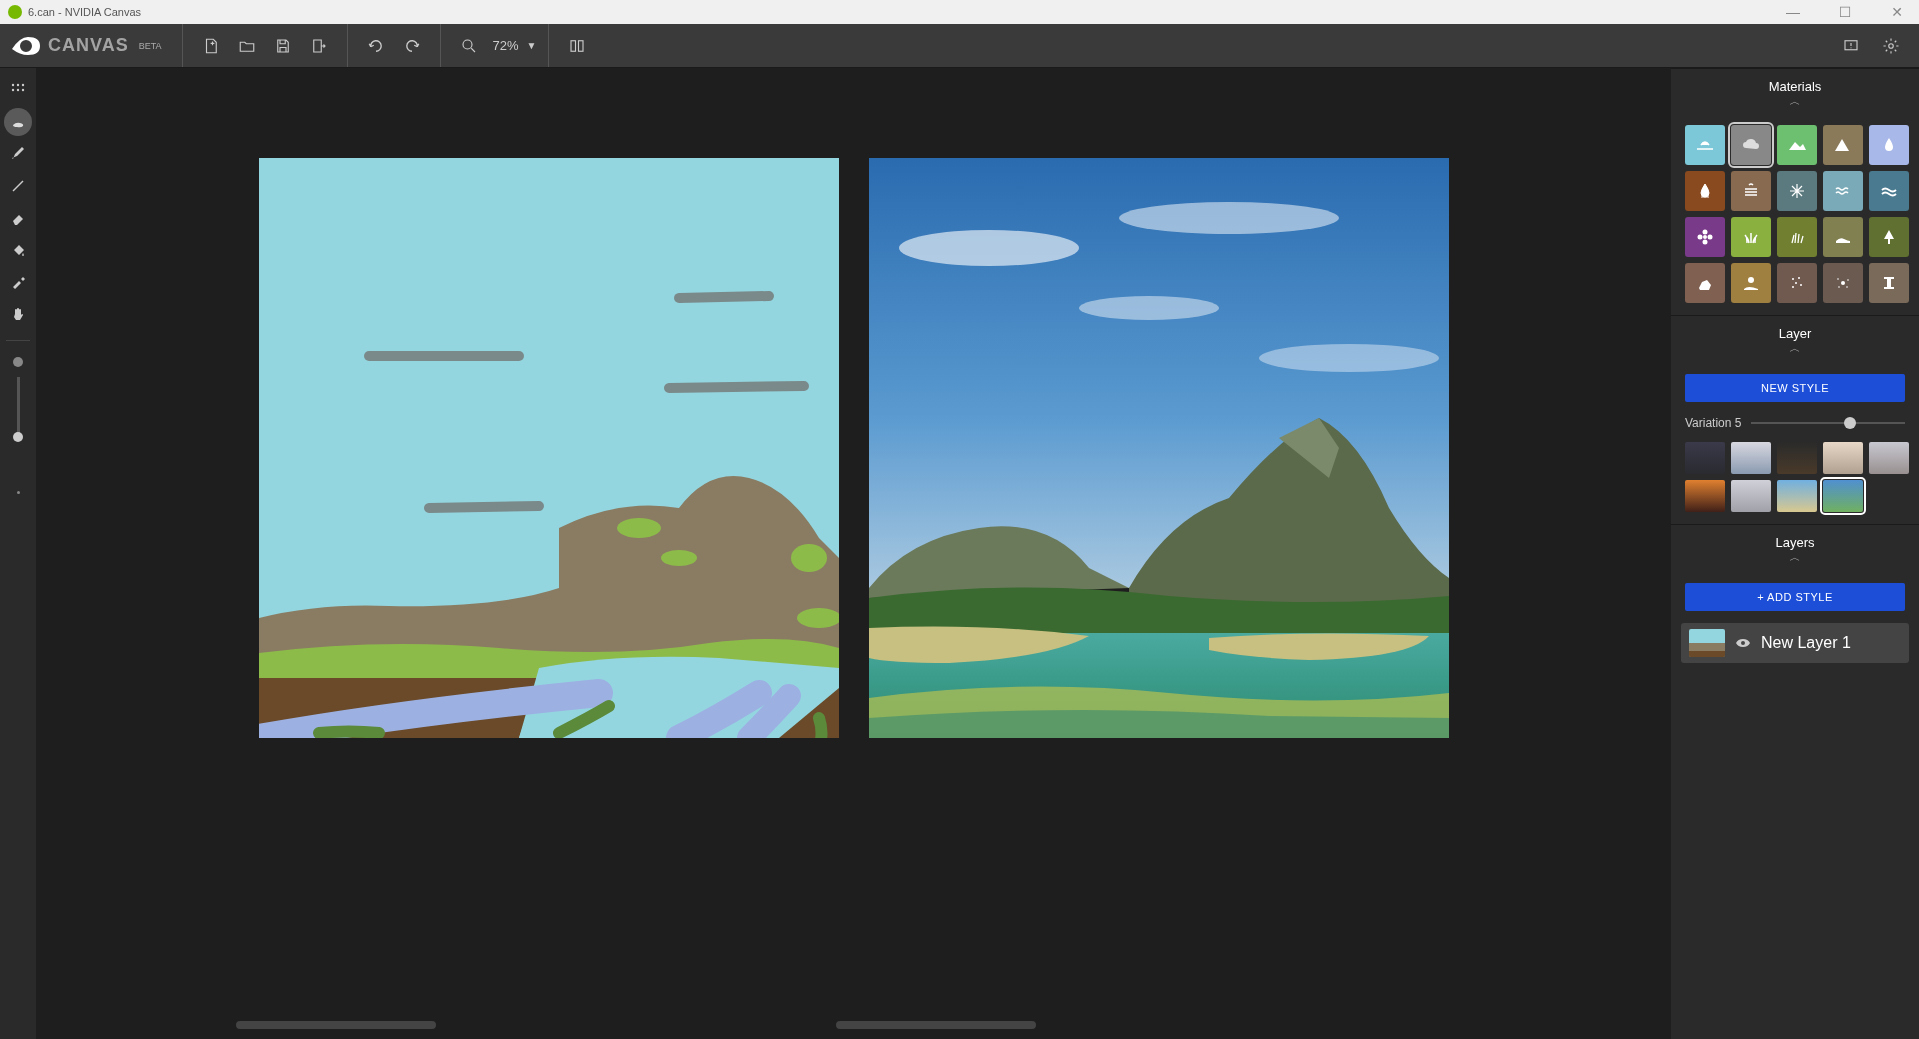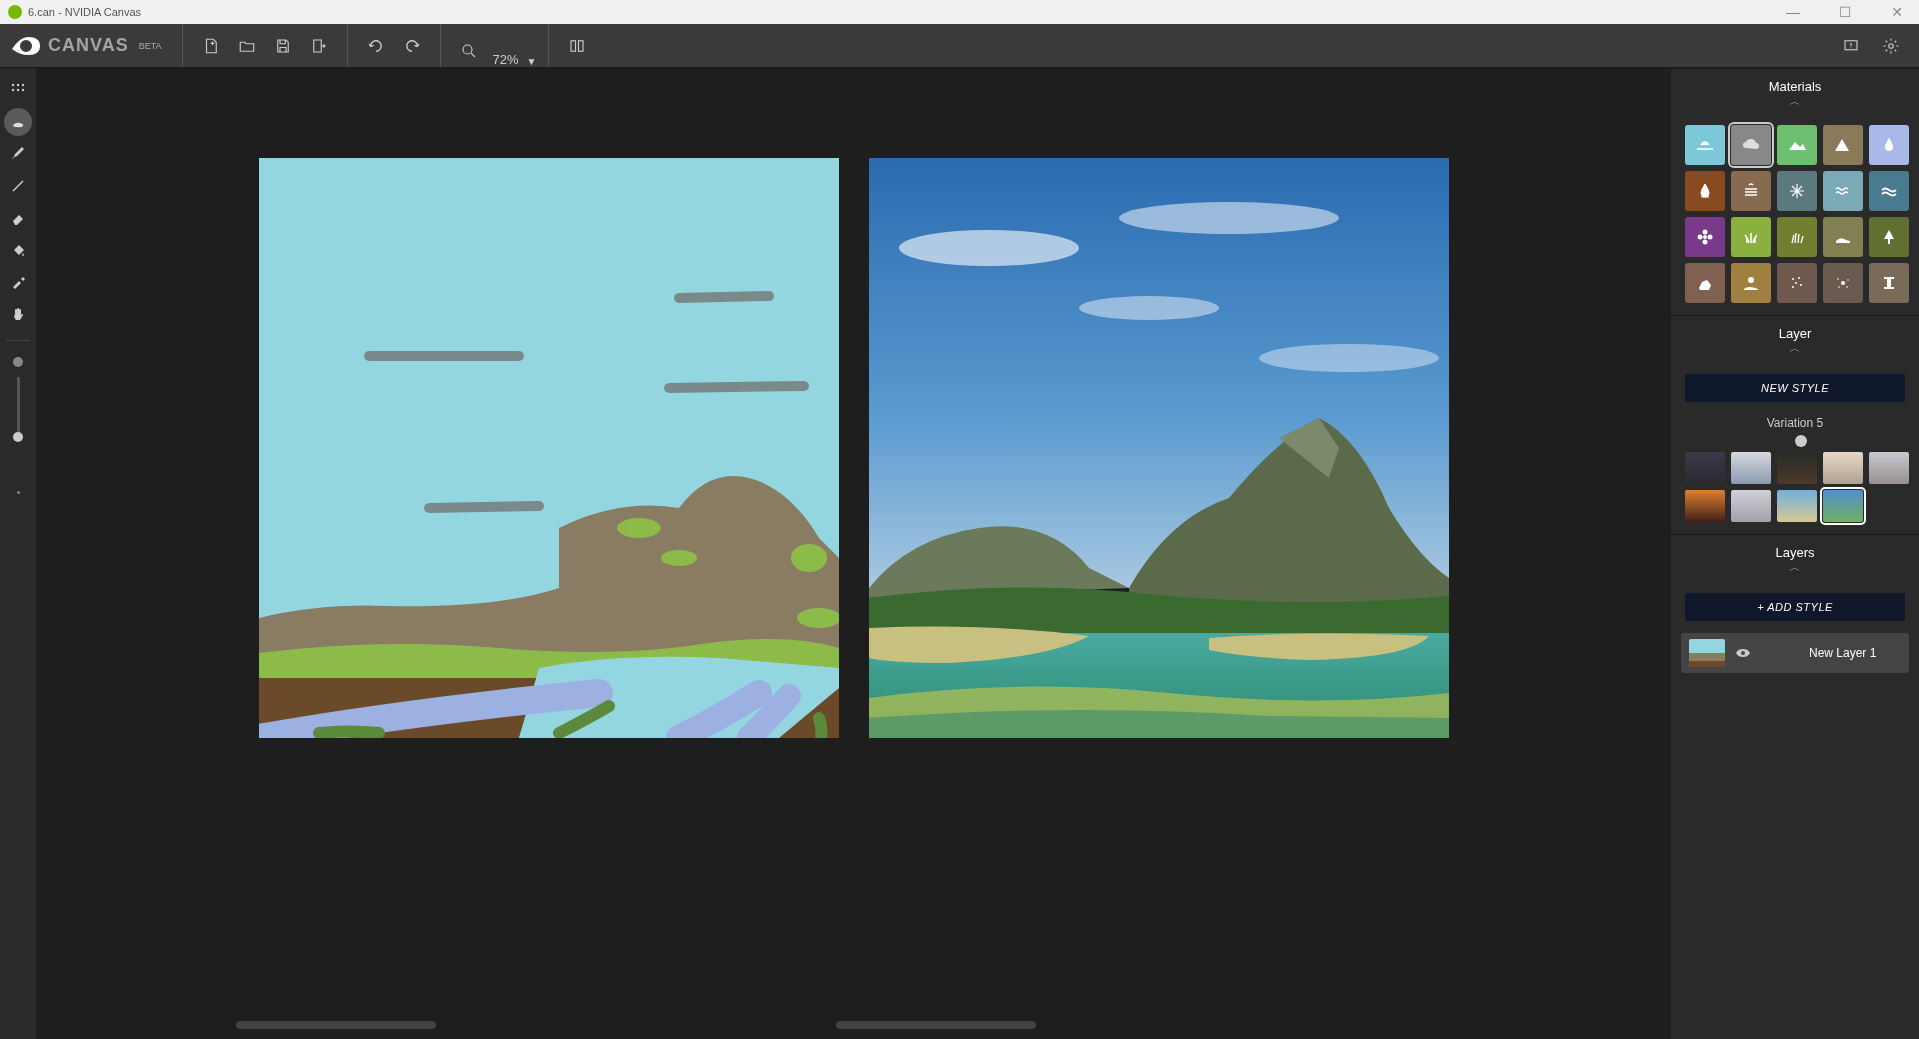--- a/index.html
+++ b/index.html
@@ -9,21 +9,21 @@
 .win-controls { margin-left: auto; display: flex; gap: 24px; color: #888; font-size: 14px; }
 .win-controls span { cursor: pointer; width: 28px; text-align: center; }
 .toolbar { height: 44px; background: #3a3a3a; display: flex; align-items: center; padding: 0 12px; border-bottom: 1px solid #1a1a1a; }
 .logo-box { display: flex; align-items: center; gap: 8px; margin-right: 20px; }
 .nvidia-eye { width: 28px; height: 18px; }
 .app-name { color: #a3a3a3; font-size: 18px; font-weight: 700; letter-spacing: 1px; }
 .beta { font-size: 9px; color: #aaa; vertical-align: super; margin-left: 2px; }
 .tool-group { display: flex; align-items: center; gap: 4px; padding: 0 12px; border-left: 1px solid #555; height: 100%; }
 .tbtn { width: 32px; height: 32px; display: flex; align-items: center; justify-content: center; cursor: pointer; border-radius: 2px; }
 .tbtn svg { width: 18px; height: 18px; fill: #ccc; stroke: #ccc; }
-.zoom-group { display: flex; align-items: flex-end; gap: 8px; padding: 0 12px; border-left: 1px solid #555; height: 100%; }
+.zoom-group { display: flex; align-items: center; gap: 8px; padding: 0 12px; border-left: 1px solid #555; height: 100%; }
 .zoom-val { font-size: 13px; color: #ccc; }
 .zoom-arrow { color: #ccc; font-size: 10px; cursor: pointer; }
 .right-icons { margin-left: auto; display: flex; gap: 8px; }
 .main { flex: 1; display: flex; overflow: hidden; }
 .left-tools { width: 36px; background: #2a2a2a; display: flex; flex-direction: column; align-items: center; padding-top: 8px; gap: 4px; }
 .ltool { width: 28px; height: 28px; display: flex; align-items: center; justify-content: center; cursor: pointer; border-radius: 14px; }
 .ltool.active { background: #5a5a5a; }
 .ltool svg { width: 16px; height: 16px; fill: #ccc; }
 .lsep { width: 24px; border-top: 1px solid #444; margin: 8px 0; }
 .size-slider { width: 3px; height: 60px; background: #555; margin-top: 6px; position: relative; }
@@ -36,31 +36,31 @@
 .scrollbar-h { position: absolute; bottom: 10px; height: 8px; width: 200px; background: #444; border-radius: 4px; }
 .scroll1 { left: 200px; }
 .scroll2 { left: 800px; }
 .right-panel { width: 248px; background: #2a2a2a; display: flex; flex-direction: column; overflow-y: auto; }
 .panel-header { display: flex; align-items: center; justify-content: space-between; padding: 10px 14px; font-size: 13px; color: #fff; cursor: pointer; border-top: 1px solid #1a1a1a; flex-direction: column; }
 .chev { font-size: 11px; color: #aaa; }
 .materials-grid { display: grid; grid-template-columns: repeat(5, 40px); gap: 6px; padding: 6px 14px 12px 14px; justify-content: space-between; }
 .mat { width: 40px; height: 40px; border-radius: 3px; display: flex; align-items: center; justify-content: center; cursor: pointer; }
 .mat.selected { outline: 2px solid #ccc; outline-offset: 1px; }
 .mat svg { width: 20px; height: 20px; }
-.panel-btn { margin: 8px 14px; background: #0f172a; color: #fff; text-align: center; padding: 8px; font-size: 11px; letter-spacing: 0.5px; cursor: pointer; border-radius: 2px; font-style: italic; }
-.variation-row { padding: 6px 14px; display: flex; align-items: center; gap: 10px; flex-direction: column; }
+.panel-btn { margin: 8px 14px; background: #1d4ed8; color: #fff; text-align: center; padding: 8px; font-size: 11px; letter-spacing: 0.5px; cursor: pointer; border-radius: 2px; }
+.variation-row { padding: 6px 14px; display: flex; align-items: center; gap: 10px; }
 .variation-label { font-size: 12px; color: #ccc; }
 .var-slider { flex: 1; height: 2px; background: #555; position: relative; }
 .var-handle { width: 12px; height: 12px; background: #ccc; border-radius: 50%; position: absolute; top: -5px; left: 60%; }
 .styles-grid { display: grid; grid-template-columns: repeat(5, 40px); gap: 6px; padding: 6px 14px 12px 14px; justify-content: space-between; }
 .style-thumb { width: 40px; height: 32px; border-radius: 2px; cursor: pointer; background-size: cover; }
 .style-thumb.selected { outline: 2px solid #fff; outline-offset: 1px; }
 .layer-row { margin: 4px 10px; background: #444; display: flex; align-items: center; gap: 10px; padding: 6px 8px; border-radius: 3px; cursor: pointer; }
 .layer-thumb { width: 36px; height: 28px; border-radius: 2px; }
-.layer-name { font-size: 12px; color: #fff; margin-left: 48px; }
+.layer-name { font-size: 16px; color: #fff; }
 .eye-icon { width: 16px; height: 16px; }
 </style>
 </head>
 <body>
 
 <div class="titlebar">
   <div class="titlebar-icon"></div>
   <span>6.can - NVIDIA Canvas</span>
   <div class="win-controls">
     <span>—</span>

